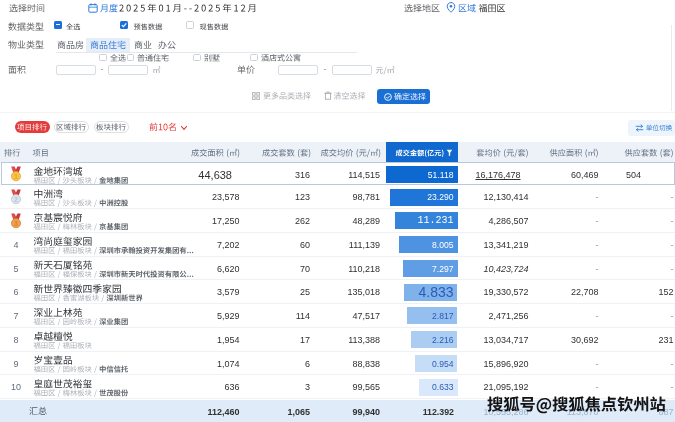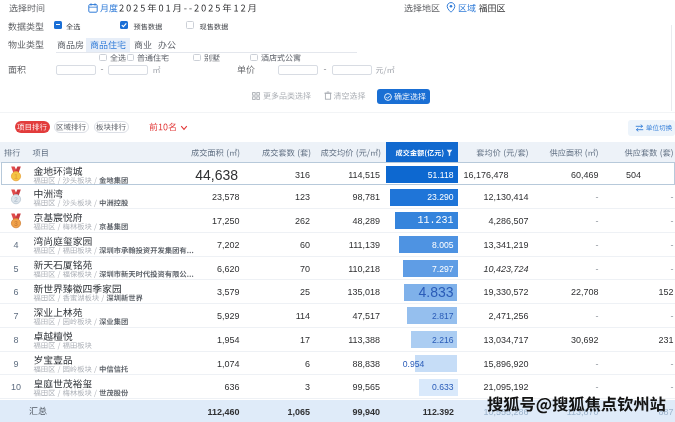--- a/index.html
+++ b/index.html
@@ -126,24 +126,24 @@
     <svg class="abs" style="left:10px;top:212.6px" width="12" height="16" viewBox="0 0 12 16">
 <path d="M1.2 0.5 L4.6 0.5 L7.2 6.2 L3.6 7.6 Z" fill="#e04b4b"></path>
 <path d="M10.8 0.5 L7.4 0.5 L4.8 6.2 L8.4 7.6 Z" fill="#c93a3f"></path>
 <circle cx="6" cy="10.2" r="4.6" fill="#f0a24a" stroke="#d2833a" stroke-width="0.8"></circle>
 <text x="6" y="13" font-size="7" font-weight="bold" fill="#d2833a" text-anchor="middle" font-family="Liberation Sans">3</text>
 </svg>
 
 <div class="abs" style="left:0;top:400px;width:675px;height:22px;background:#dfebf9;"></div>
 
 <div class="abs" style="left:373.5px;top:168.8px;width:80px;font-size:8.6px;color:#ffffff;text-align:right;line-height:12px;">51.118</div>
-    <div class="abs" style="left:158px;top:168.8px;width:80px;font-size:14px;color:#303133;text-align:right;line-height:12px;">44,638</div>
+    <div class="abs" style="left:152px;top:168.8px;width:80px;font-size:11px;color:#303133;text-align:right;line-height:12px;">44,638</div>
     <div class="abs" style="left:230.0px;top:168.8px;width:80px;font-size:9.0px;color:#303133;text-align:right;line-height:12px;">316</div>
     <div class="abs" style="left:300.0px;top:168.8px;width:80px;font-size:9.0px;color:#303133;text-align:right;line-height:12px;">114,515</div>
-    <div class="abs" style="left:448.5px;top:168.8px;width:60px;font-size:9.0px;color:#303133;text-align:right;line-height:12px;">16,176,478</div>
+    <div class="abs" style="left:448.5px;top:168.8px;width:72px;font-size:9.0px;color:#303133;text-align:right;line-height:12px;text-decoration:underline;">16,176,478</div>
     <div class="abs" style="left:518.5px;top:168.8px;width:80px;font-size:9.0px;color:#303133;text-align:right;line-height:12px;">60,469</div>
     <div class="abs" style="left:593.5px;top:168.8px;width:80px;font-size:9.0px;color:#303133;text-align:center;line-height:12px;">504</div>
     <div class="abs" style="left:373.5px;top:191.3px;width:80px;font-size:8.6px;color:#ffffff;text-align:right;line-height:12px;">23.290</div>
     <div class="abs" style="left:159.5px;top:191.3px;width:80px;font-size:9.0px;color:#303133;text-align:right;line-height:12px;">23,578</div>
     <div class="abs" style="left:230.0px;top:191.3px;width:80px;font-size:9.0px;color:#303133;text-align:right;line-height:12px;">123</div>
     <div class="abs" style="left:300.0px;top:191.3px;width:80px;font-size:9.0px;color:#303133;text-align:right;line-height:12px;">98,781</div>
     <div class="abs" style="left:448.5px;top:191.3px;width:80px;font-size:9.0px;color:#303133;text-align:right;line-height:12px;">12,130,414</div>
     <div class="abs" style="left:518.5px;top:191.3px;width:80px;font-size:9.0px;color:#8f959e;text-align:right;line-height:12px;">-</div>
     <div class="abs" style="left:593.5px;top:191.3px;width:80px;font-size:9.0px;color:#8f959e;text-align:right;line-height:12px;">-</div>
     <div class="abs" style="left:373.5px;top:215.0px;width:80px;font-size:10px;color:#ffffff;text-align:right;line-height:12px;font-family:Liberation Mono, monospace;">11.231</div>
@@ -186,21 +186,21 @@
     <div class="abs" style="left:593.5px;top:310.0px;width:80px;font-size:9.0px;color:#8f959e;text-align:right;line-height:12px;">-</div>
     <div class="abs" style="left:6px;top:310.0px;width:20px;font-size:9px;color:#5f6e81;text-align:center;line-height:12px;">7</div>
     <div class="abs" style="left:373.5px;top:333.8px;width:80px;font-size:8.6px;color:#2a5cb8;text-align:right;line-height:12px;">2.216</div>
     <div class="abs" style="left:159.5px;top:333.8px;width:80px;font-size:9.0px;color:#303133;text-align:right;line-height:12px;">1,954</div>
     <div class="abs" style="left:230.0px;top:333.8px;width:80px;font-size:9.0px;color:#303133;text-align:right;line-height:12px;">17</div>
     <div class="abs" style="left:300.0px;top:333.8px;width:80px;font-size:9.0px;color:#303133;text-align:right;line-height:12px;">113,388</div>
     <div class="abs" style="left:448.5px;top:333.8px;width:80px;font-size:9.0px;color:#303133;text-align:right;line-height:12px;">13,034,717</div>
     <div class="abs" style="left:518.5px;top:333.8px;width:80px;font-size:9.0px;color:#303133;text-align:right;line-height:12px;">30,692</div>
     <div class="abs" style="left:593.5px;top:333.8px;width:80px;font-size:9.0px;color:#303133;text-align:right;line-height:12px;">231</div>
     <div class="abs" style="left:6px;top:333.8px;width:20px;font-size:9px;color:#5f6e81;text-align:center;line-height:12px;">8</div>
-    <div class="abs" style="left:373.5px;top:357.5px;width:80px;font-size:8.6px;color:#2a5cb8;text-align:center;line-height:12px;">0.954</div>
+    <div class="abs" style="left:373.5px;top:357.5px;width:80px;font-size:8.6px;color:#2a5cb8;text-align:right;line-height:12px;">0.954</div>
     <div class="abs" style="left:159.5px;top:357.5px;width:80px;font-size:9.0px;color:#303133;text-align:right;line-height:12px;">1,074</div>
     <div class="abs" style="left:230.0px;top:357.5px;width:80px;font-size:9.0px;color:#303133;text-align:right;line-height:12px;">6</div>
     <div class="abs" style="left:300.0px;top:357.5px;width:80px;font-size:9.0px;color:#303133;text-align:right;line-height:12px;">88,838</div>
     <div class="abs" style="left:448.5px;top:357.5px;width:80px;font-size:9.0px;color:#303133;text-align:right;line-height:12px;">15,896,920</div>
     <div class="abs" style="left:518.5px;top:357.5px;width:80px;font-size:9.0px;color:#8f959e;text-align:right;line-height:12px;">-</div>
     <div class="abs" style="left:593.5px;top:357.5px;width:80px;font-size:9.0px;color:#8f959e;text-align:right;line-height:12px;">-</div>
     <div class="abs" style="left:6px;top:357.5px;width:20px;font-size:9px;color:#5f6e81;text-align:center;line-height:12px;">9</div>
     <div class="abs" style="left:373.5px;top:381.3px;width:80px;font-size:8.6px;color:#2a5cb8;text-align:right;line-height:12px;">0.633</div>
     <div class="abs" style="left:159.5px;top:381.3px;width:80px;font-size:9.0px;color:#303133;text-align:right;line-height:12px;">636</div>
     <div class="abs" style="left:230.0px;top:381.3px;width:80px;font-size:9.0px;color:#303133;text-align:right;line-height:12px;">3</div>

